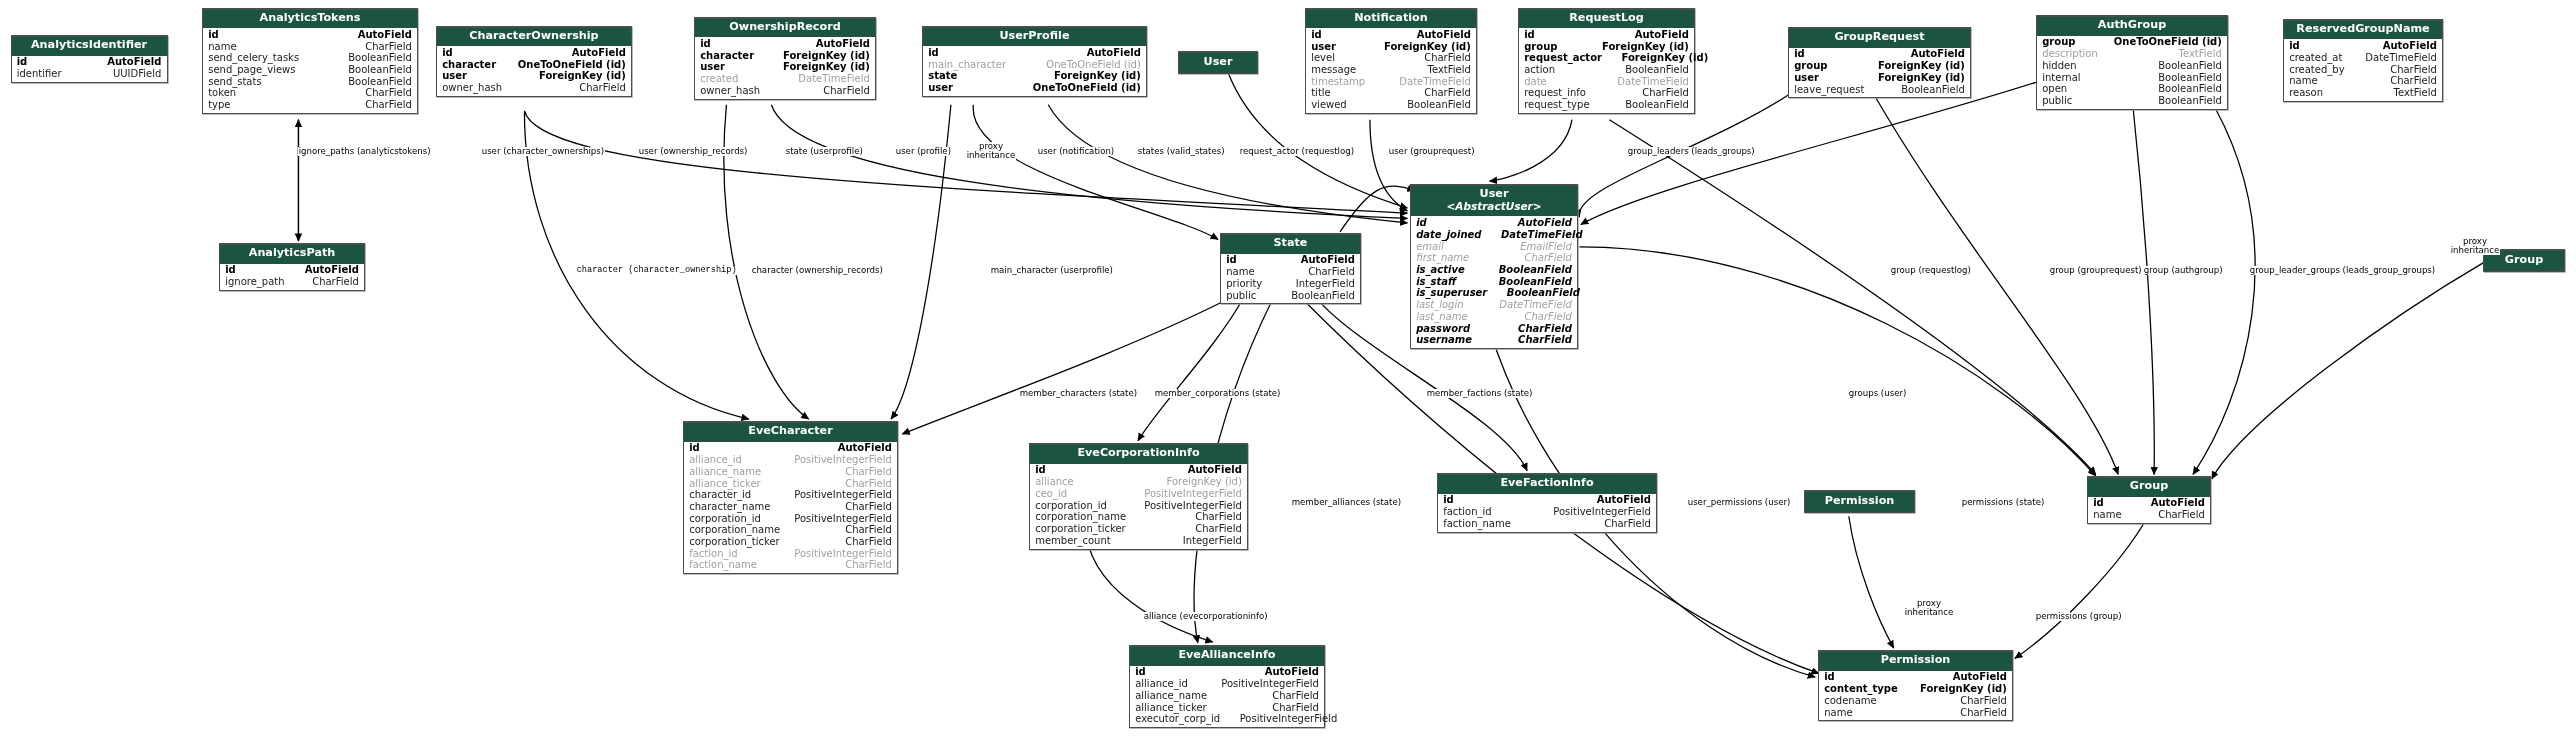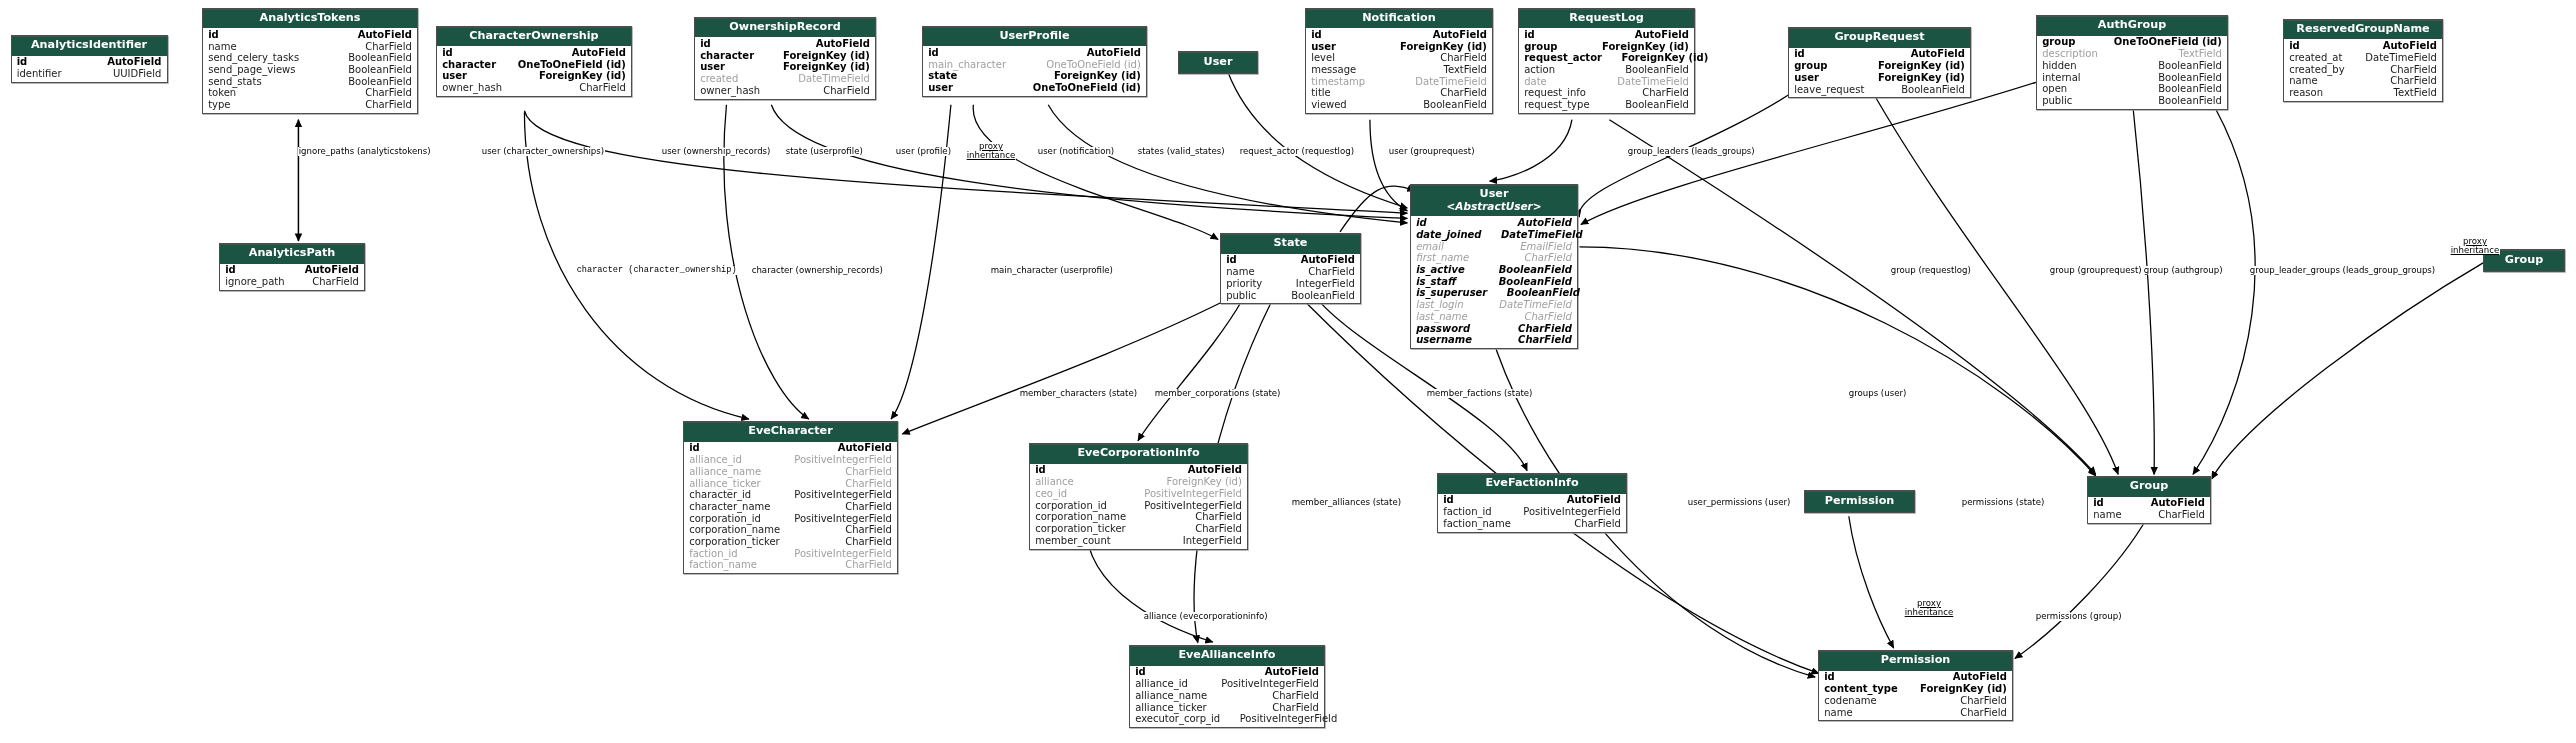--- a/index.html
+++ b/index.html
@@ -75,21 +75,21 @@
     position: absolute;
     font-family: "DejaVu Sans", "Liberation Sans", sans-serif;
     font-size: 8.6px;
     color: #000000;
     background: #ffffff;
     white-space: nowrap;
     line-height: 9px;
     z-index: 8;
     padding: 0 0.7px;
   }
-  .edge-label.two-line { text-align: center; text-decoration: underline; }
+  .edge-label.two-line { text-align: center; }
 </style>
 </head>
 <body>
 
 <div id="canvas">
 
   <svg id="edge-layer" viewBox="0 0 3441 993" xmlns="http://www.w3.org/2000/svg">
     <defs>
       <marker id="arw" markerWidth="13" markerHeight="13" refX="10" refY="5" orient="auto" markerUnits="userSpaceOnUse">
         <path d="M0,0 L11,5 L0,10 z" fill="#000000"></path>
@@ -281,21 +281,21 @@
           </div>
           <div class="field-row fs-rel">
             <span class="f-name">user</span>
             <span class="f-type">OneToOneField (id)</span>
           </div>
         </div>
       </div>
       <div class="entity" style="left: 1178px; top: 51px; width: 80px;">
         <div class="entity-header compact">User</div>
       </div>
-      <div class="entity" style="left: 1305px; top: 7.5px; width: 188px;">
+      <div class="entity" style="left: 1305px; top: 7.5px; width: 172px;">
         <div class="entity-header">Notification</div>
         <div class="fields">
           <div class="field-row fs-pk">
             <span class="f-name">id</span>
             <span class="f-type">AutoField</span>
           </div>
           <div class="field-row fs-rel">
             <span class="f-name">user</span>
             <span class="f-type">ForeignKey (id)</span>
           </div>
@@ -577,21 +577,21 @@
           <div class="field-row fs-norm">
             <span class="f-name">corporation_ticker</span>
             <span class="f-type">CharField</span>
           </div>
           <div class="field-row fs-norm">
             <span class="f-name">member_count</span>
             <span class="f-type">IntegerField</span>
           </div>
         </div>
       </div>
-      <div class="entity" style="left: 1437px; top: 473px; width: 190px;">
+      <div class="entity" style="left: 1437px; top: 473px; width: 220px;">
         <div class="entity-header">EveFactionInfo</div>
         <div class="fields">
           <div class="field-row fs-pk">
             <span class="f-name">id</span>
             <span class="f-type">AutoField</span>
           </div>
           <div class="field-row fs-norm">
             <span class="f-name">faction_id</span>
             <span class="f-type">PositiveIntegerField</span>
           </div>
@@ -661,21 +661,21 @@
             <span class="f-name">name</span>
             <span class="f-type">CharField</span>
           </div>
         </div>
       </div>
     </div>
 
   <div id="edge-labels">
       <div class="edge-label" style="left: 298px; top: 147px;">ignore_paths (analyticstokens)</div>
       <div class="edge-label" style="left: 481px; top: 147px;">user (character_ownerships)</div>
-      <div class="edge-label" style="left: 661px; top: 147px; text-align: center;">user (ownership_records)</div>
+      <div class="edge-label" style="left: 638px; top: 147px; text-align: center;">user (ownership_records)</div>
       <div class="edge-label" style="left: 785px; top: 147px;">state (userprofile)</div>
       <div class="edge-label" style="left: 895px; top: 147px;">user (profile)</div>
       <div class="edge-label two-line" style="left: 966px; top: 142px;">
         <div>proxy</div>
         <div>inheritance</div>
       </div>
       <div class="edge-label" style="left: 1037px; top: 147px;">user (notification)</div>
       <div class="edge-label" style="left: 1137px; top: 147px;">states (valid_states)</div>
       <div class="edge-label" style="left: 1239px; top: 147px;">request_actor (requestlog)</div>
       <div class="edge-label" style="left: 1388px; top: 147px;">user (grouprequest)</div>

